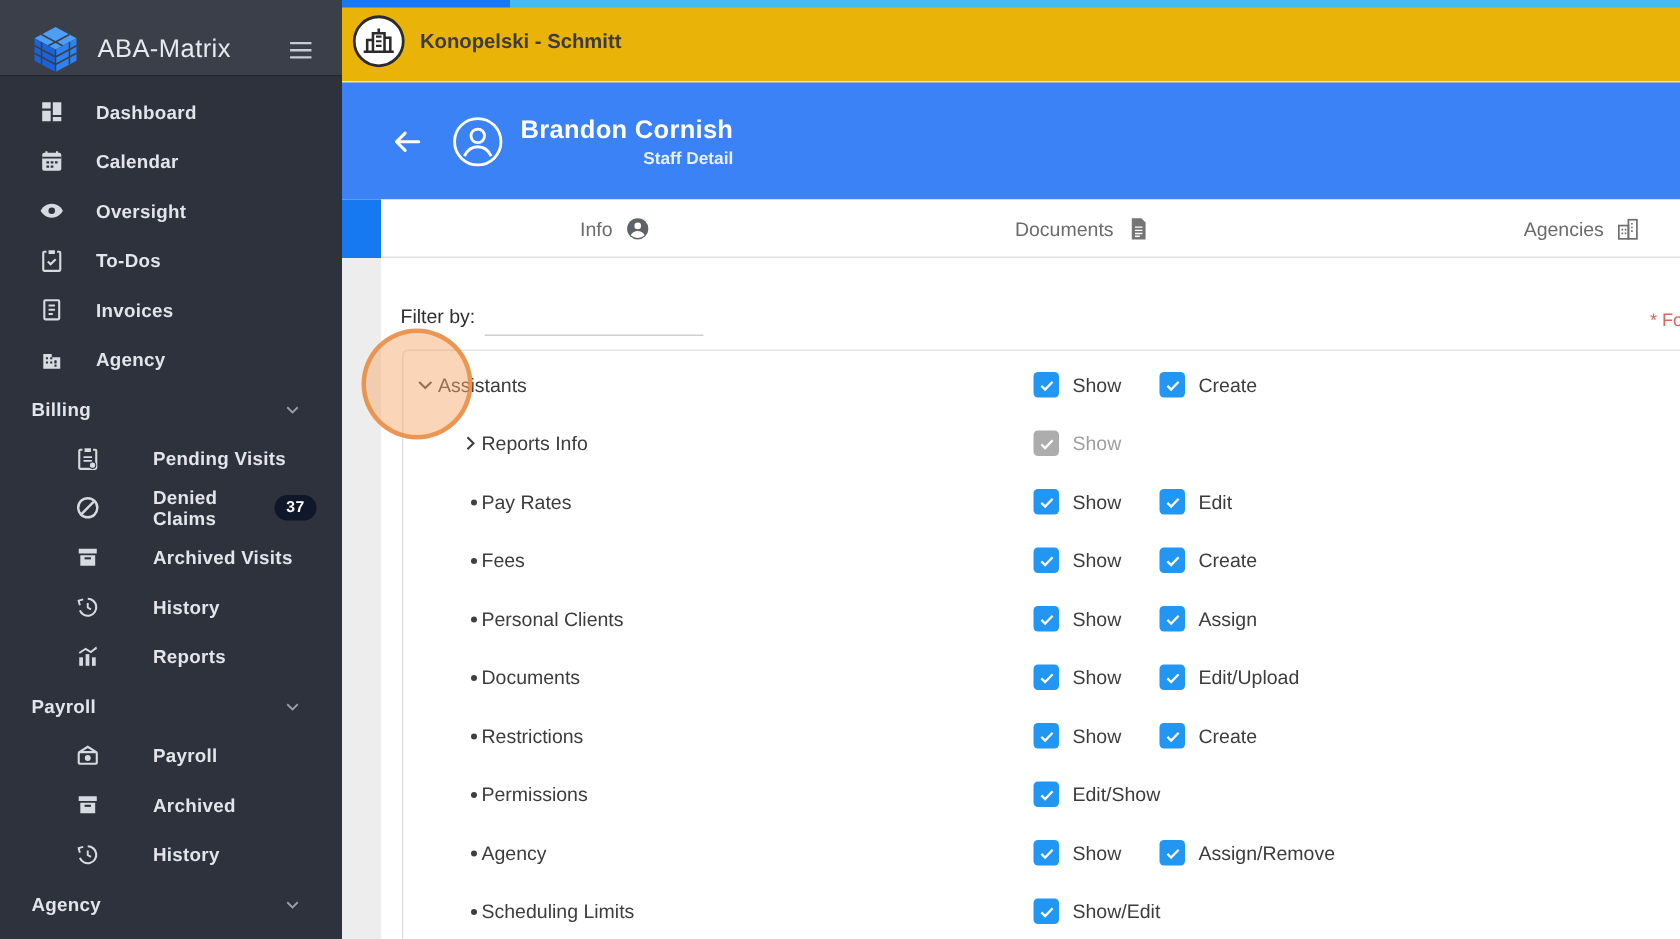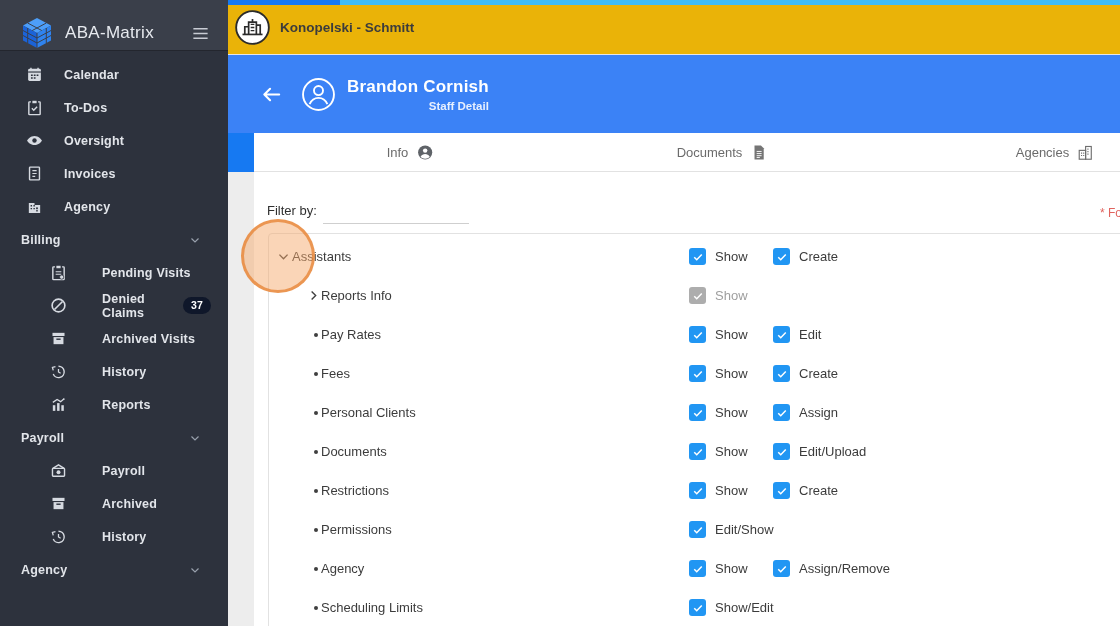--- a/index.html
+++ b/index.html
@@ -92,46 +92,54 @@
     <span class="hamburger">
       <svg width="19" height="19" viewBox="0 0 24 24">
           <path d="M3 6h18M3 12h18M3 18h18" stroke="#C8CCD4" stroke-width="2.1"></path>
         </svg>
     </span>
   </div>
   <div class="sb-list">
     <div class="sb-row sb-item">
       <span class="sb-icon">
           <svg viewBox="0 0 24 24" width="17" height="17">
+            <path d="M3 3h8v6H3zm10 0h8v12h-8zM3 11h8v10H3zm10 6h8v4h-8z" fill="currentColor"></path>
+          </svg>
+        </span>
+      <span>Dashboard</span>
+    </div>
+    <div class="sb-row sb-item">
+      <span class="sb-icon">
+          <svg viewBox="0 0 24 24" width="17" height="17">
             <path d="M5 4h14a2 2 0 0 1 2 2v13a2 2 0 0 1-2 2H5a2 2 0 0 1-2-2V6a2 2 0 0 1 2-2z" fill="currentColor"></path>
             <path d="M3 8.5h18" stroke="#2D323D" stroke-width="1.6"></path>
             <path d="M7 2.5v3M17 2.5v3" stroke="currentColor" stroke-width="2"></path>
             <path d="M7 12h2.5v2H7zm4 0h2.5v2H11zm4 0h2.5v2H15zM7 16h2.5v2H7zm4 0h2.5v2H11z" fill="#2D323D"></path>
           </svg>
         </span>
       <span>Calendar</span>
     </div>
     <div class="sb-row sb-item">
       <span class="sb-icon">
           <svg viewBox="0 0 24 24" width="17" height="17">
+            <path d="M12 5.5C6.3 5.5 2.8 9.6 1.5 12c1.3 2.4 4.8 6.5 10.5 6.5S21.2 14.4 22.5 12C21.2 9.6 17.7 5.5 12 5.5z" fill="currentColor"></path>
+            <circle cx="12" cy="12" r="3.1" fill="#2D323D"></circle>
+          </svg>
+        </span>
+      <span>Oversight</span>
+    </div>
+    <div class="sb-row sb-item">
+      <span class="sb-icon">
+          <svg viewBox="0 0 24 24" width="17" height="17">
             <path d="M17 4h2a1 1 0 0 1 1 1v16a1 1 0 0 1-1 1H5a1 1 0 0 1-1-1V5a1 1 0 0 1 1-1h2" stroke="currentColor" stroke-width="2" fill="none"></path>
             <path d="M9 2.5h6V6H9z" fill="currentColor"></path>
             <path d="M8.3 13.2l2.6 2.6 4.8-4.8" stroke="currentColor" stroke-width="2" fill="none"></path>
           </svg>
         </span>
       <span>To-Dos</span>
-    </div>
-    <div class="sb-row sb-item">
-      <span class="sb-icon">
-          <svg viewBox="0 0 24 24" width="17" height="17">
-            <path d="M12 5.5C6.3 5.5 2.8 9.6 1.5 12c1.3 2.4 4.8 6.5 10.5 6.5S21.2 14.4 22.5 12C21.2 9.6 17.7 5.5 12 5.5z" fill="currentColor"></path>
-            <circle cx="12" cy="12" r="3.1" fill="#2D323D"></circle>
-          </svg>
-        </span>
-      <span>Oversight</span>
     </div>
     <div class="sb-row sb-item">
       <span class="sb-icon">
           <svg viewBox="0 0 24 24" width="17" height="17">
             <rect x="5" y="3" width="14" height="18" rx="1" stroke="currentColor" stroke-width="2" fill="none"></rect>
             <path d="M9 8h6M9 12h6M9 16h4" stroke="currentColor" stroke-width="1.7"></path>
           </svg>
         </span>
       <span>Invoices</span>
     </div>

